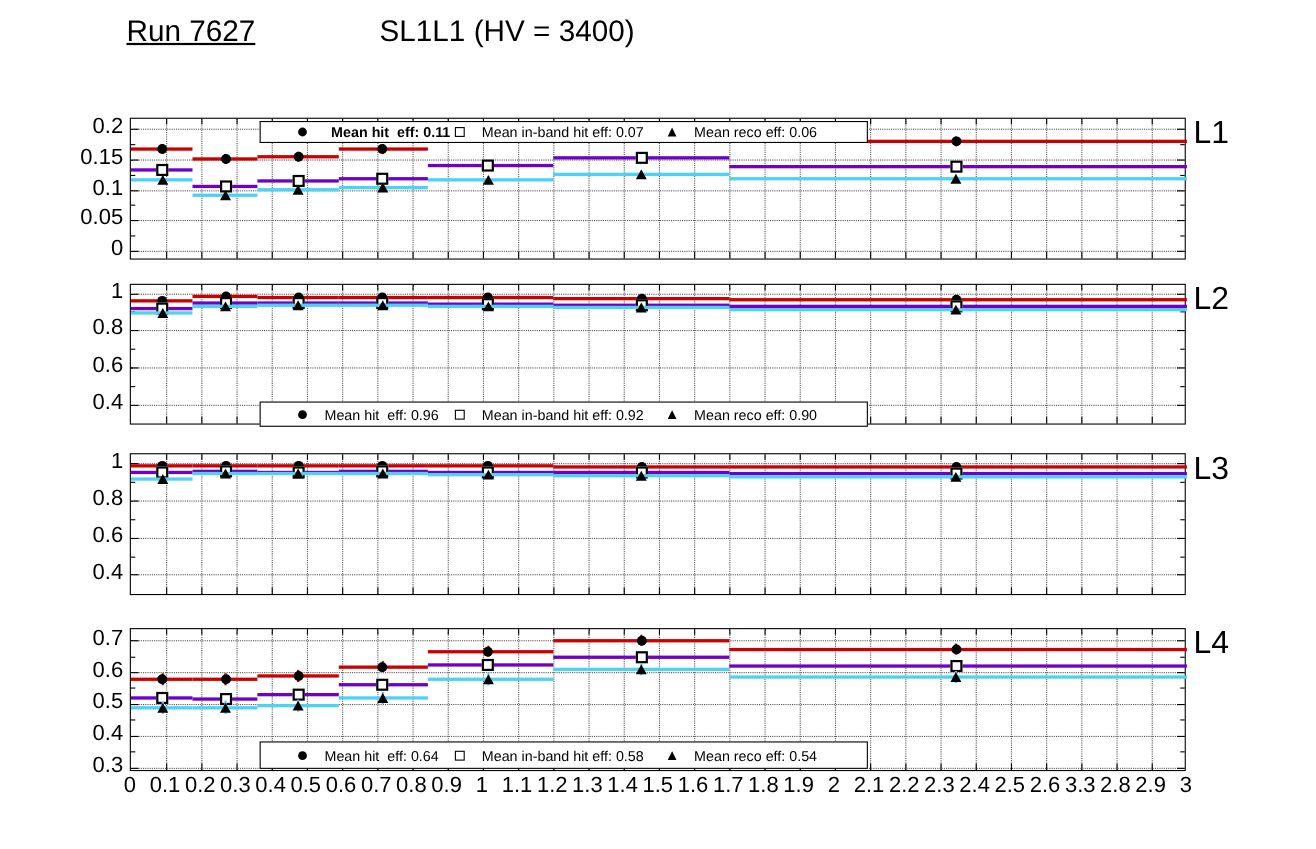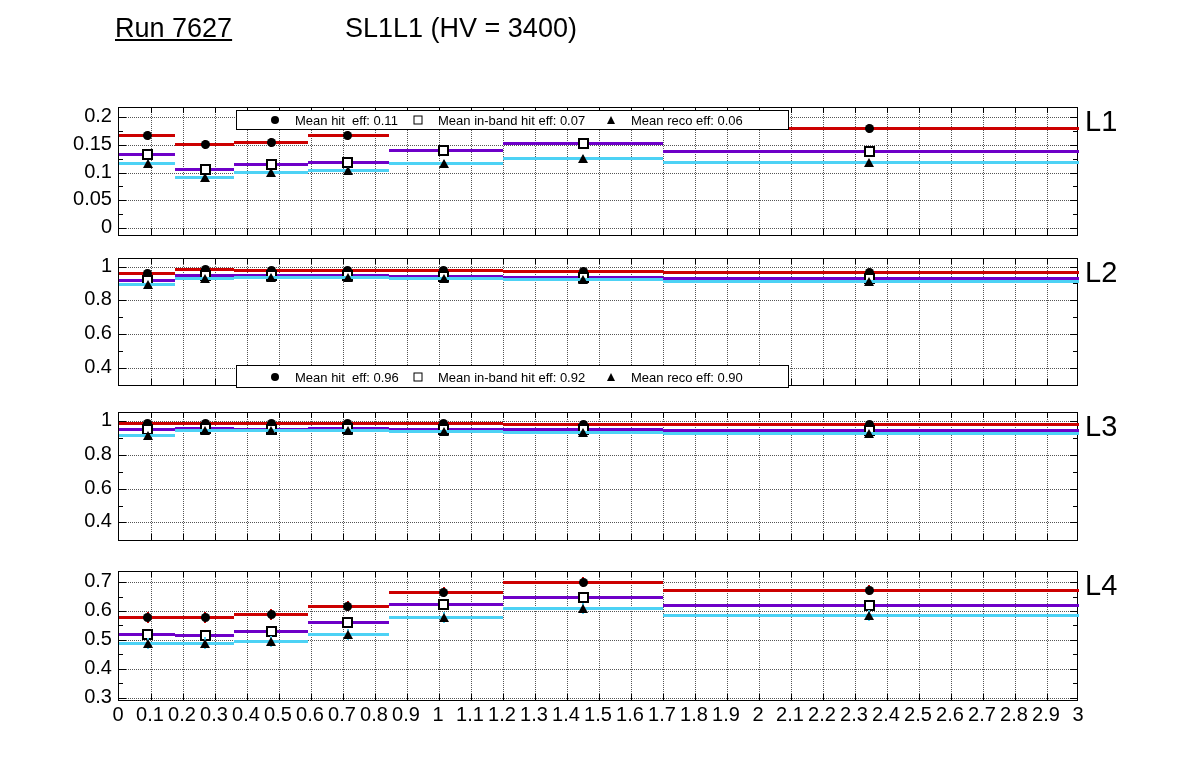--- a/index.html
+++ b/index.html
@@ -202,21 +202,21 @@
         <div class="errbar" style="left: 323.8px; top: 52.2672px; height: 5.56034px; background: rgb(77, 210, 245);"></div>
         <div class="mtri" style="left: 319.8px; top: 50.5474px;"></div>
         <div class="segline" style="left: 384px; width: 160px; top: 48.5431px; background: rgb(77, 210, 245);"></div>
         <div class="errbar" style="left: 463px; top: 47.2629px; height: 5.56034px; background: rgb(77, 210, 245);"></div>
         <div class="mtri" style="left: 459px; top: 45.5431px;"></div>
         <div class="segline" style="left: 544px; width: 416px; top: 52.9914px; background: rgb(77, 210, 245);"></div>
         <div class="errbar" style="left: 749.4px; top: 51.7112px; height: 5.56034px; background: rgb(77, 210, 245);"></div>
         <div class="mtri" style="left: 745.4px; top: 49.9914px;"></div>
         <div class="legend" style="left: 117px; width: 551px; top: 2px; height: 18px;">
           <div class="lg-circ" style="left: 38px;"></div>
-          <div class="entry-label" style="left: 58px;">Mean hit  eff: 0.11</div>
+          <div class="entry-label" style="left: 64px; font-weight: bold;">Mean hit  eff: 0.11</div>
           <div class="lg-sq" style="left: 181px;"></div>
           <div class="entry-label" style="left: 201px;">Mean in-band hit eff: 0.07</div>
           <div class="lg-tri" style="left: 374px;"></div>
           <div class="entry-label" style="left: 394px;">Mean reco eff: 0.06</div>
         </div>
       </div>
       <div class="ylabel" style="left: 36px; top: 215.103px;">0</div>
       <div class="ylabel" style="left: 36px; top: 187.302px;">0.05</div>
       <div class="ylabel" style="left: 36px; top: 159.5px;">0.1</div>
       <div class="ylabel" style="left: 36px; top: 131.698px;">0.15</div>
@@ -747,20 +747,28 @@
         <div class="mtri" style="left: 223.8px; top: 57.9px;"></div>
         <div class="segline" style="left: 270.4px; width: 113.6px; top: 43.8556px; background: rgb(77, 210, 245);"></div>
         <div class="errbar" style="left: 323.8px; top: 39.5778px; height: 11.5556px; background: rgb(77, 210, 245);"></div>
         <div class="mtri" style="left: 319.8px; top: 40.8556px;"></div>
         <div class="segline" style="left: 384px; width: 160px; top: 35.1889px; background: rgb(77, 210, 245);"></div>
         <div class="errbar" style="left: 463px; top: 30.9111px; height: 11.5556px; background: rgb(77, 210, 245);"></div>
         <div class="mtri" style="left: 459px; top: 32.1889px;"></div>
         <div class="segline" style="left: 544px; width: 416px; top: 42.1222px; background: rgb(77, 210, 245);"></div>
         <div class="errbar" style="left: 749.4px; top: 37.8444px; height: 11.5556px; background: rgb(77, 210, 245);"></div>
         <div class="mtri" style="left: 745.4px; top: 39.1222px;"></div>
+        <div class="legend" style="left: 117px; width: 551px; top: 102px; height: 23px;">
+          <div class="lg-circ" style="left: 38px;"></div>
+          <div class="entry-label" style="left: 58px;">Mean hit  eff: 0.64</div>
+          <div class="lg-sq" style="left: 181px;"></div>
+          <div class="entry-label" style="left: 201px;">Mean in-band hit eff: 0.58</div>
+          <div class="lg-tri" style="left: 374px;"></div>
+          <div class="entry-label" style="left: 394px;">Mean reco eff: 0.54</div>
+        </div>
       </div>
       <div class="ylabel" style="left: 36px; top: 684.667px;">0.3</div>
       <div class="ylabel" style="left: 36px; top: 655.778px;">0.4</div>
       <div class="ylabel" style="left: 36px; top: 626.889px;">0.5</div>
       <div class="ylabel" style="left: 36px; top: 598px;">0.6</div>
       <div class="ylabel" style="left: 36px; top: 569.111px;">0.7</div>
       <div class="panel-label" style="left: 1085px; top: 569px;">L4</div>
       <div class="xlabel" style="left: 93px; top: 703px;">0</div>
       <div class="xlabel" style="left: 125px; top: 703px;">0.1</div>
       <div class="xlabel" style="left: 157px; top: 703px;">0.2</div>
@@ -781,18 +789,18 @@
       <div class="xlabel" style="left: 637px; top: 703px;">1.7</div>
       <div class="xlabel" style="left: 669px; top: 703px;">1.8</div>
       <div class="xlabel" style="left: 701px; top: 703px;">1.9</div>
       <div class="xlabel" style="left: 733px; top: 703px;">2</div>
       <div class="xlabel" style="left: 765px; top: 703px;">2.1</div>
       <div class="xlabel" style="left: 797px; top: 703px;">2.2</div>
       <div class="xlabel" style="left: 829px; top: 703px;">2.3</div>
       <div class="xlabel" style="left: 861px; top: 703px;">2.4</div>
       <div class="xlabel" style="left: 893px; top: 703px;">2.5</div>
       <div class="xlabel" style="left: 925px; top: 703px;">2.6</div>
-      <div class="xlabel" style="left: 957px; top: 703px;">2.7</div>
+      <div class="xlabel" style="left: 957px; top: 703px;">3.3</div>
       <div class="xlabel" style="left: 989px; top: 703px;">2.8</div>
       <div class="xlabel" style="left: 1021px; top: 703px;">2.9</div>
       <div class="xlabel" style="left: 1053px; top: 703px;">3</div>
     </div>
 </div>
 
 </body></html>

